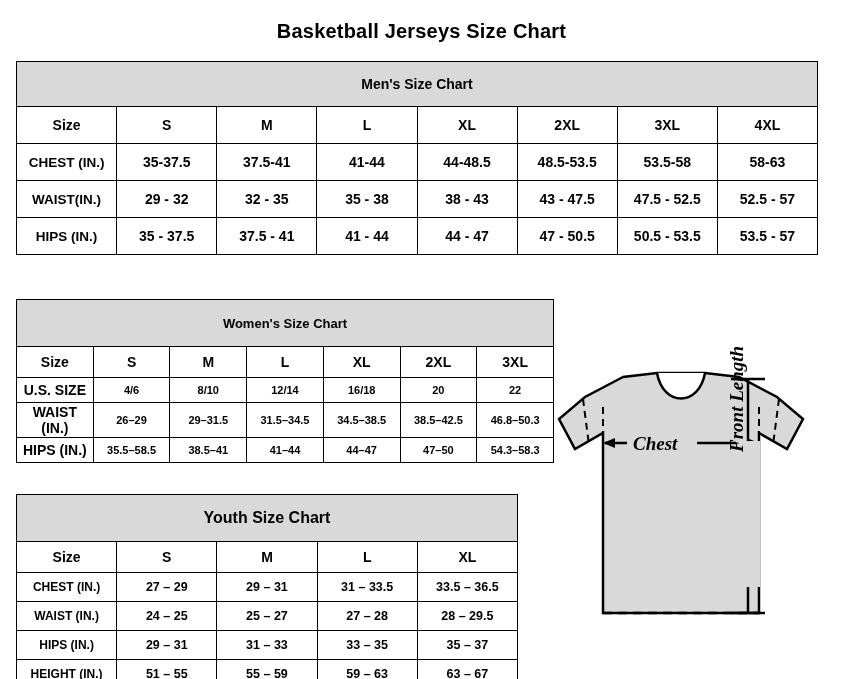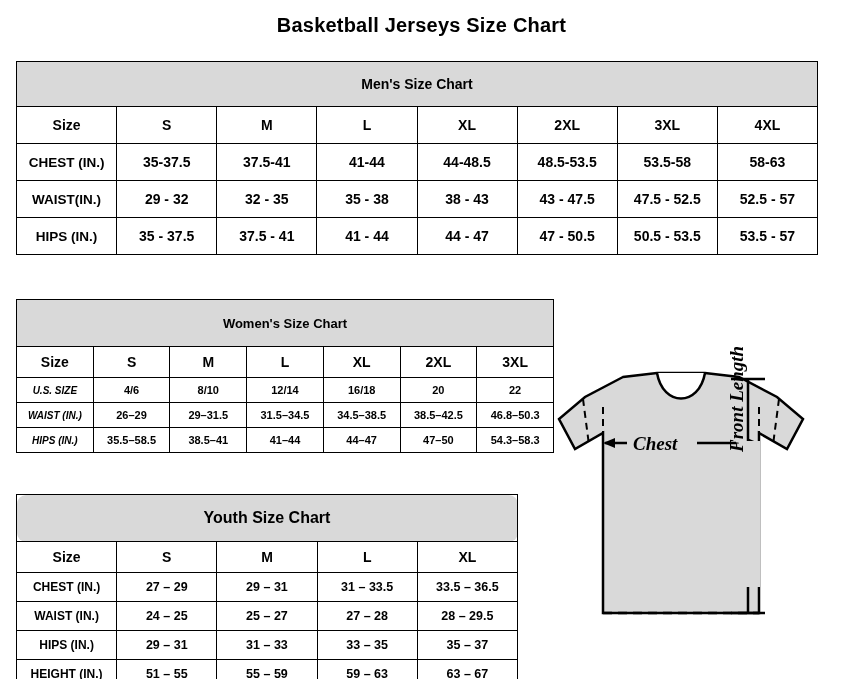--- a/index.html
+++ b/index.html
@@ -10,21 +10,21 @@
   body {
     width: 843px;
     height: 679px;
     position: relative;
     font-family: "Liberation Sans", sans-serif;
     color: #000000;
     overflow: hidden;
   }
   #page-title {
     position: absolute;
-    top: 14px;
+    top: 20px;
     left: 0;
     width: 843px;
     text-align: center;
     font-size: 20px;
     font-weight: bold;
     letter-spacing: 0.2px;
   }
   table {
     border-collapse: collapse;
     table-layout: fixed;
@@ -62,30 +62,30 @@
   
   #womens-chart {
     position: absolute;
     left: 16px;
     top: 299px;
     width: 538px;
   }
   #womens-chart td { height: 22px; font-size: 11px; }
   #womens-chart .chart-title td { height: 30px; font-size: 13px; }
   #womens-chart .hdr td { height: 28px; font-size: 14px; }
-  #womens-chart .rowlabel { font-size: 10px; font-style: italic; }
+  #womens-chart .rowlabel { font-size: 14px; }
 
   
   #youth-chart {
     position: absolute;
     left: 16px;
     top: 494px;
     width: 502px;
   }
-  #youth-chart td { height: 26px; font-size: 12.5px; border-radius: 9px; }
+  #youth-chart td { height: 26px; font-size: 12.5px; }
   #youth-chart .chart-title td { height: 30px; font-size: 16px; }
   #youth-chart .hdr td { height: 28px; font-size: 14px; }
   #youth-chart .rowlabel { font-size: 12px; }
 
   
   #shirt-diagram {
     position: absolute;
     left: 545px;
     top: 345px;
     width: 290px;

